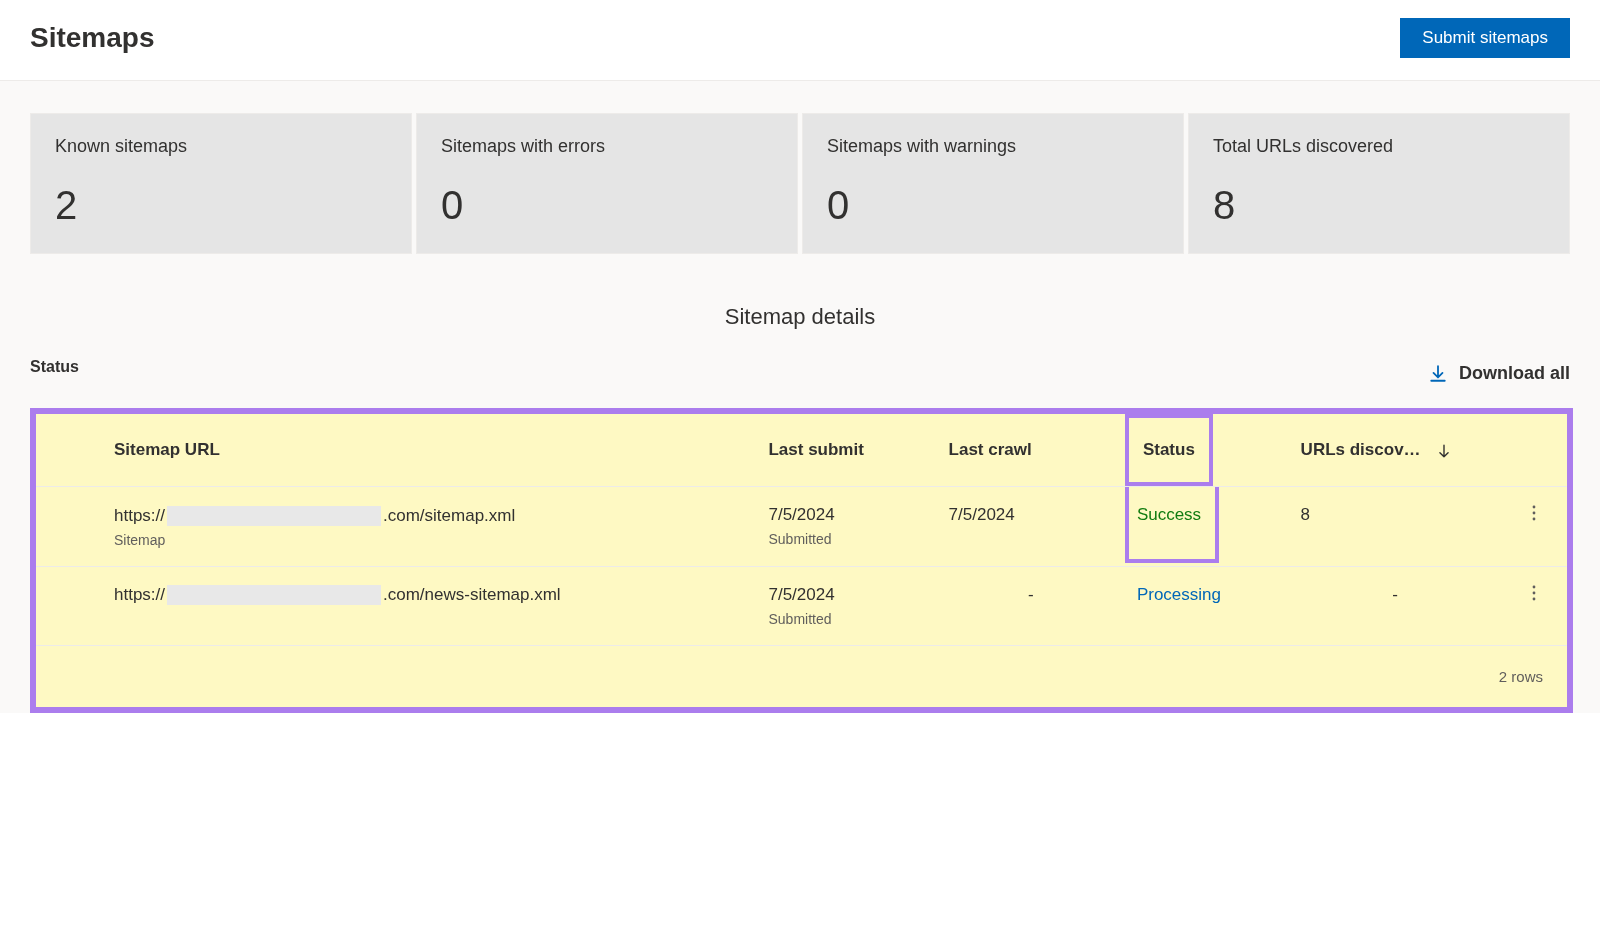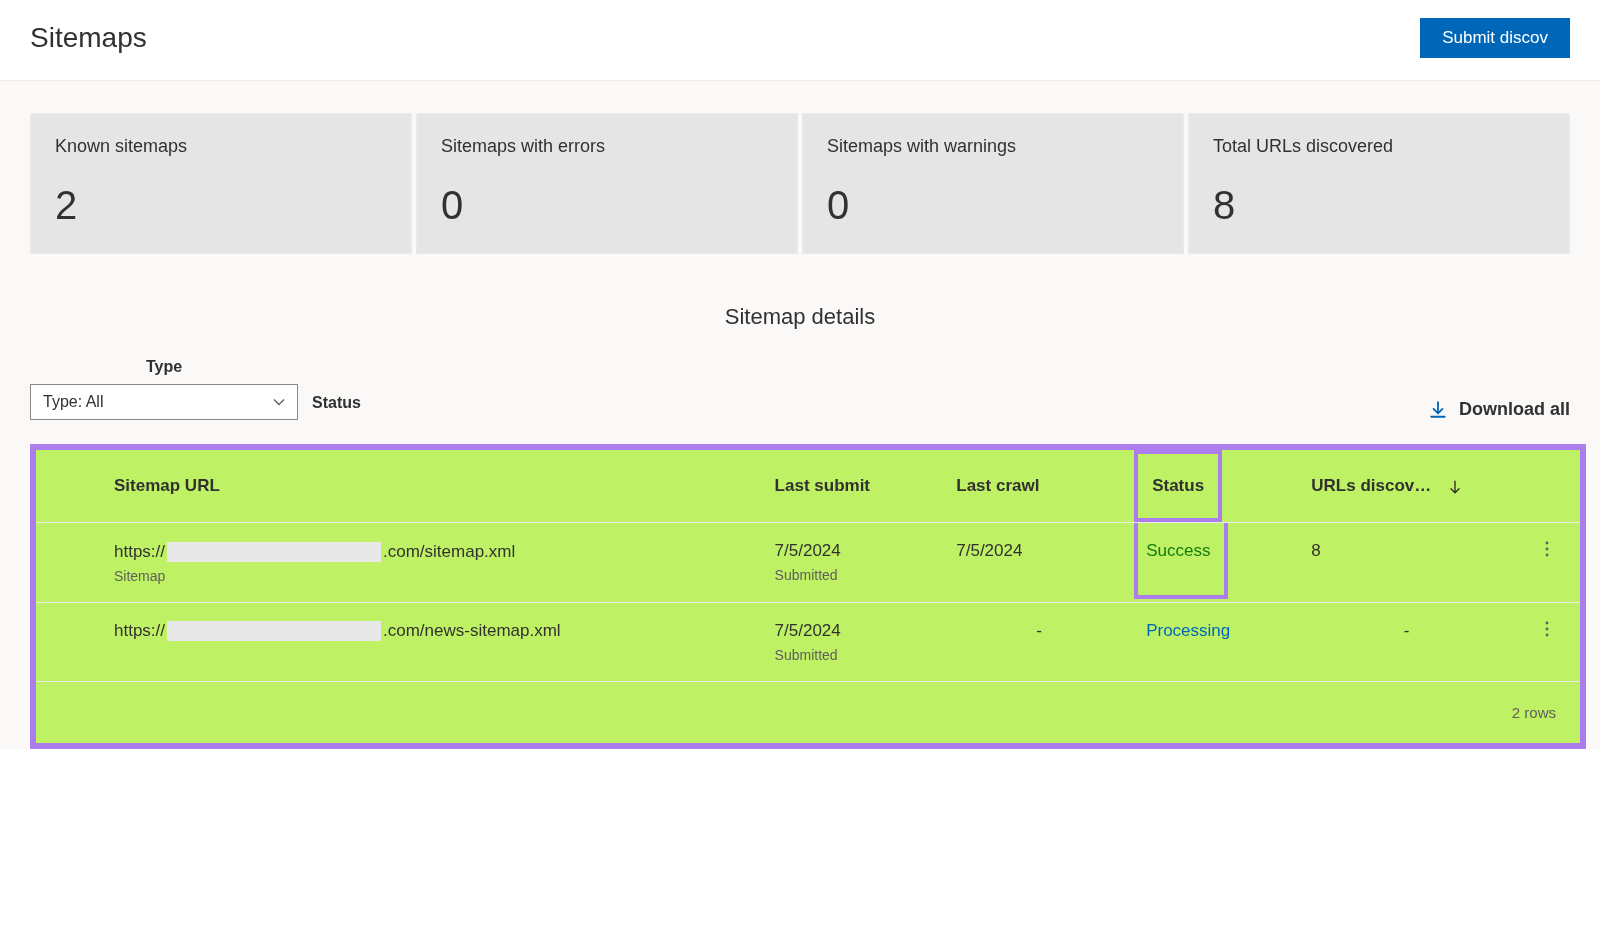--- a/index.html
+++ b/index.html
@@ -11,21 +11,21 @@
   }
   .header {
     display: flex;
     justify-content: space-between;
     align-items: center;
     padding: 18px 30px 22px 30px;
     border-bottom: 1px solid #edebe9;
   }
   .page-title {
     font-size: 28px;
-    font-weight: 400;
+    font-weight: 700;
     color: #323130;
   }
   .btn-primary {
     background: #0067b8;
     color: #fff;
     border: none;
     padding: 10px 22px;
     font-size: 17px;
     font-weight: 500;
     cursor: pointer;
@@ -108,23 +108,23 @@
     font-weight: 600;
     color: #323130;
     cursor: pointer;
   }
   .dl-icon {
     width: 18px;
     height: 18px;
     color: #0067b8;
   }
   .table-wrap {
-    margin: 24px 14px 0 30px;
+    margin: 24px 27px 0 30px;
     border: 6px solid #ab7ded;
-    background: #bef264;
+    background: #fef9c3;
   }
   .tbl {
     width: 100%;
     border-collapse: collapse;
   }
   .tbl th {
     text-align: left;
     font-size: 17px;
     font-weight: 600;
     color: #323130;
@@ -188,21 +188,21 @@
   .col-lc { width: 11.5%; }
   .col-st { width: 10%; }
   .col-ud { width: 13%; }
   .col-act { width: 4%; }
 </style>
 </head>
 <body>
 
 <div class="header">
   <h1 class="page-title">Sitemaps</h1>
-  <button class="btn-primary">Submit discov</button>
+  <button class="btn-primary">Submit sitemaps</button>
 </div>
 
 <div class="content-wrap">
   <div class="stats-row">
     <div class="stat-card">
       <div class="stat-label">Known sitemaps</div>
       <div class="stat-value">2</div>
     </div>
     <div class="stat-card">
       <div class="stat-label">Sitemaps with errors</div>
@@ -215,29 +215,20 @@
     <div class="stat-card">
       <div class="stat-label">Total URLs discovered</div>
       <div class="stat-value">8</div>
     </div>
   </div>
 
   <div class="section">
     <h2 class="section-title">Sitemap details</h2>
 
     <div class="filter-row">
-      <div class="filter-group">
-        <label class="filter-label">Type</label>
-        <div class="dropdown">
-          <span>Type: All</span>
-          <svg class="chevron" viewBox="0 0 12 12">
-              <path d="M1 3.5 L6 8.5 L11 3.5" stroke="#605e5c" stroke-width="1.3" fill="none"></path>
-            </svg>
-        </div>
-      </div>
       <div class="filter-group">
         <label class="filter-label">Status</label>
       </div>
       <div class="download-link">
         <svg class="dl-icon" viewBox="0 0 16 16">
           <path d="M8 1 L8 11 M4 7 L8 11 L12 7 M2 14 L14 14" stroke="#0067b8" stroke-width="1.6" fill="none" stroke-linecap="round" stroke-linejoin="round"></path>
         </svg>
         <span>Download all</span>
       </div>
     </div>

